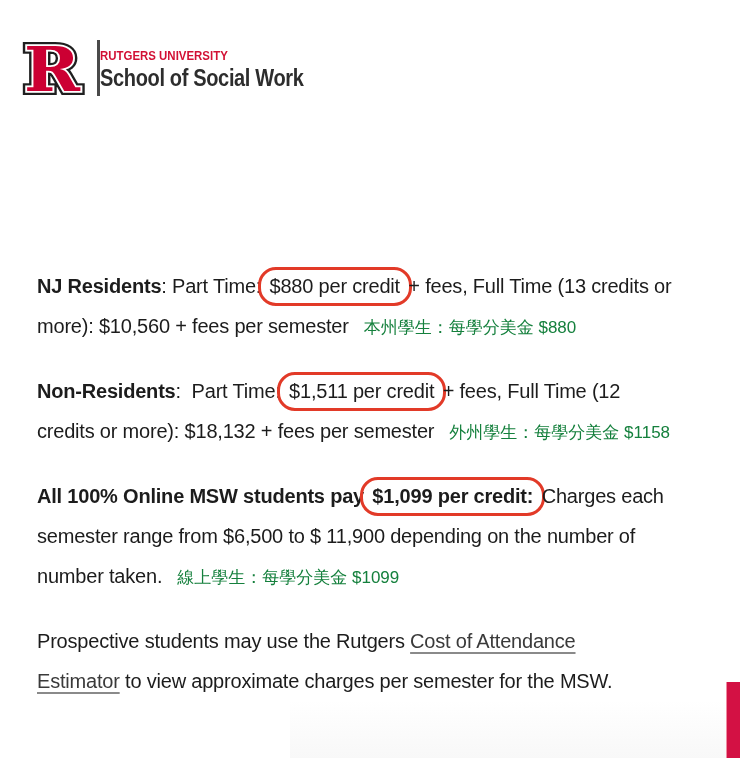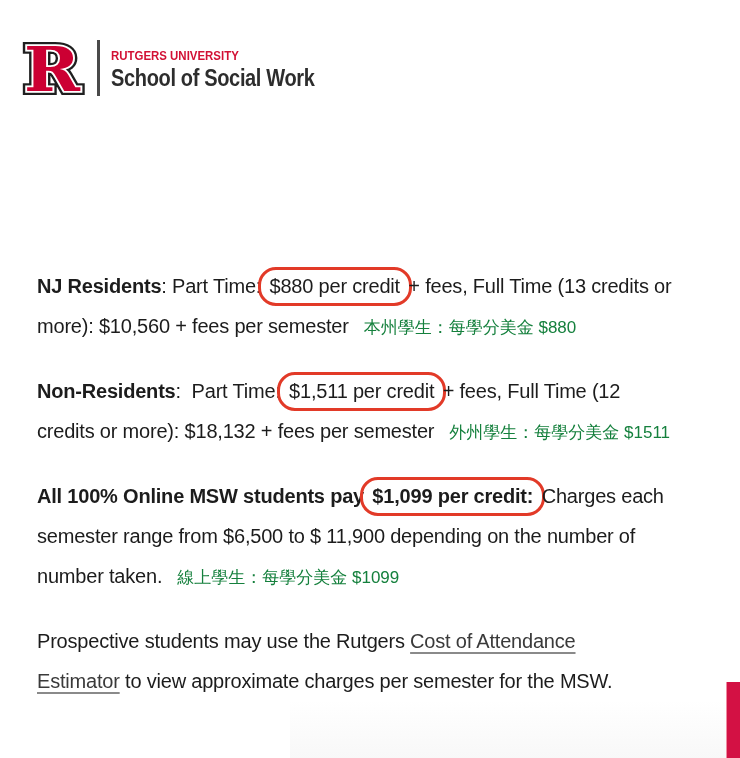--- a/index.html
+++ b/index.html
@@ -30,21 +30,20 @@
     overflow: visible;
     display: block;
   }
   .brand-divider {
     width: 3px;
     height: 56px;
     background: #4a4a4a;
     margin-left: 15px;
   }
   .brand-text {
-    margin-left: 11px;
     padding-top: 8px;
   }
   .brand-univ {
     font-size: 13px;
     font-weight: bold;
     color: #d21034;
     letter-spacing: 0px;
     transform: scaleX(0.88);
     transform-origin: left center;
     white-space: nowrap;
@@ -132,21 +131,21 @@
   <div class="brand-text">
     <div class="brand-univ">RUTGERS UNIVERSITY</div>
     <div class="brand-school">School of Social Work</div>
   </div>
 </div>
 
 <div class="content">
 
   <p class="para"><strong>NJ Residents</strong><span>: Part Time: </span><span class="circled">$880 per credit</span><span> + fees, Full Time (13 credits or</span><br><span>more): $10,560 + fees per semester</span><span class="zh">本州學生：每學分美金 $880</span></p>
 
-  <p class="para"><strong>Non-Residents</strong><span>:  Part Time: </span><span class="circled">$1,511 per credit</span><span> + fees, Full Time (12</span><br><span>credits or more): $18,132 + fees per semester</span><span class="zh">外州學生：每學分美金 $1511</span></p>
+  <p class="para"><strong>Non-Residents</strong><span>:  Part Time: </span><span class="circled">$1,511 per credit</span><span> + fees, Full Time (12</span><br><span>credits or more): $18,132 + fees per semester</span><span class="zh">外州學生：每學分美金 $1158</span></p>
 
   <p class="para"><strong>All 100% Online MSW students pay </strong><strong class="circled">$1,099 per credit:</strong><span> Charges each</span><br><span>semester range from $6,500 to $ 11,900 depending on the number of</span><br><span>number taken.</span><span class="zh">線上學生：每學分美金 $1099</span></p>
 
   <p class="para"><span>Prospective students may use the Rutgers </span><a class="link" href="#"><span>Cost of Attendance</span><br><span>Estimator</span></a><span> to view approximate charges per semester for the MSW.</span></p>
 
 </div>
 
 <div class="bottom-wash"></div>
 
 <div class="scroll-indicator"></div>

